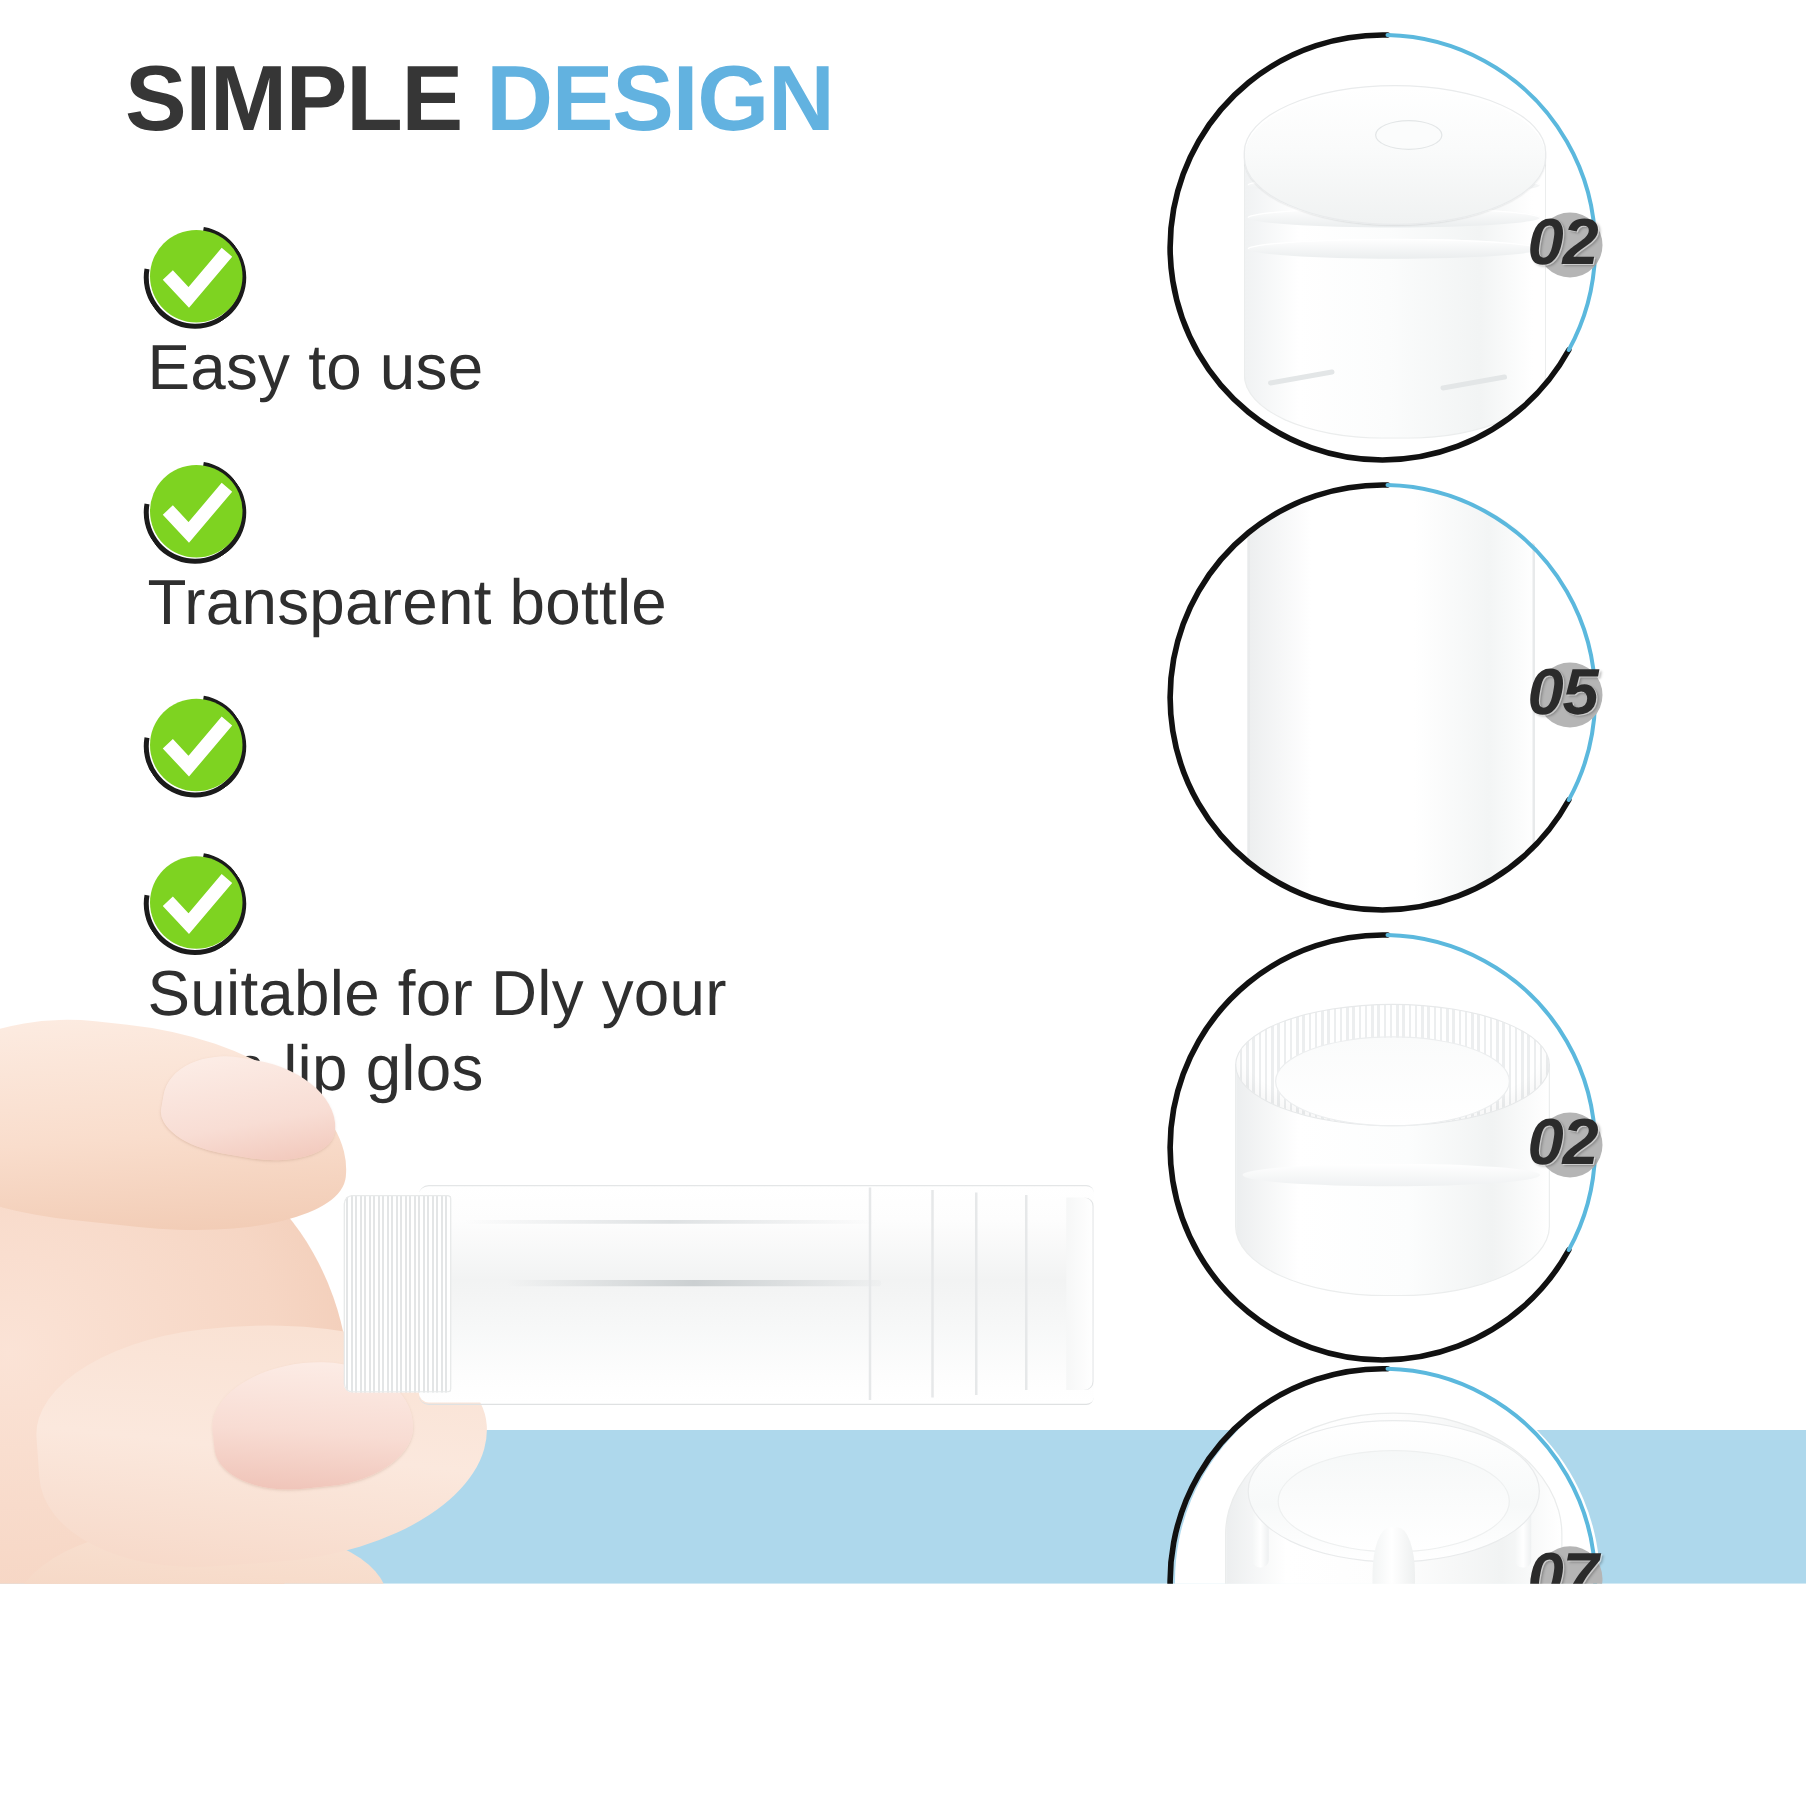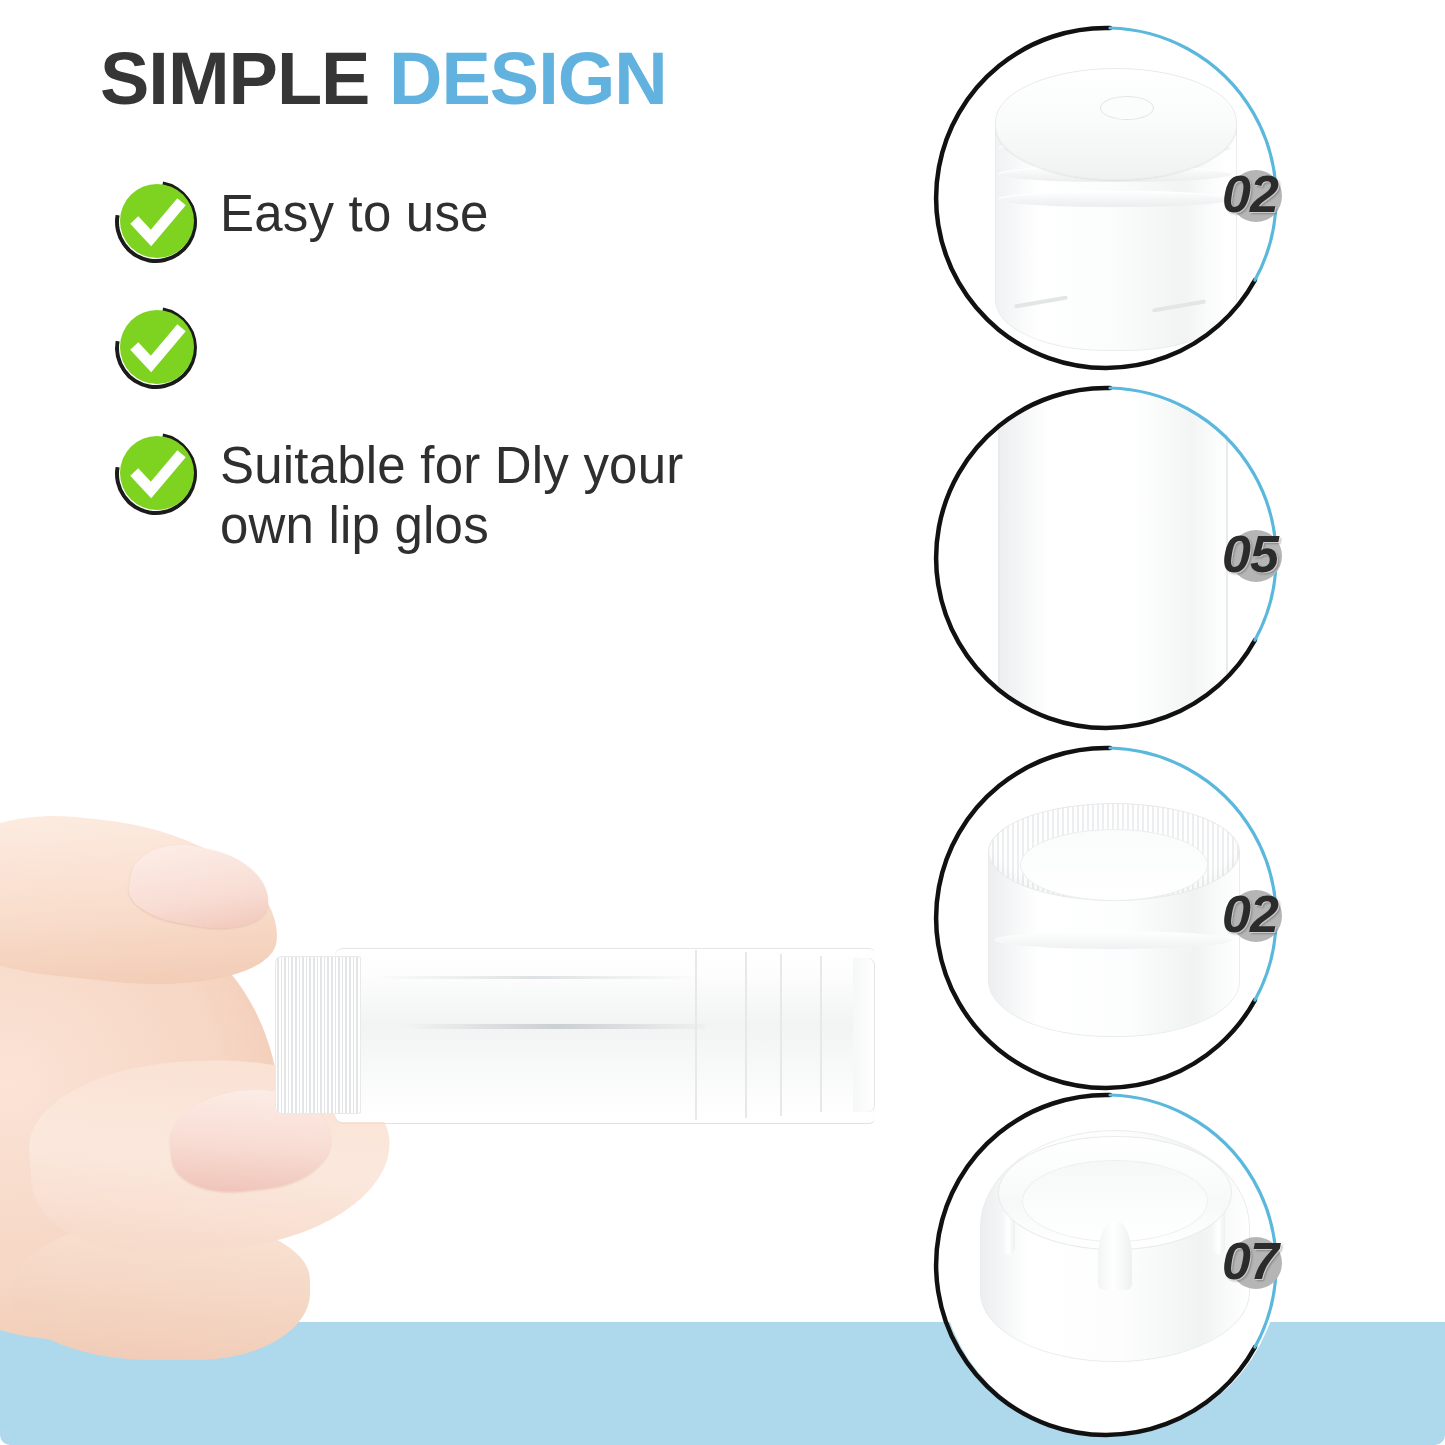--- a/index.html
+++ b/index.html
@@ -3,41 +3,41 @@
 <meta charset="utf-8">
 <style>
   html,body{margin:0;padding:0;}
   body{
     width:1445px;height:1445px;
     background:#ffffff;
     font-family:"Liberation Sans","DejaVu Sans",sans-serif;
     overflow:hidden;
     position:relative;
   }
-  #canvas{position:relative;width:1445px;height:1445px;overflow:hidden;background:#fff;border-radius:10px;}
+  #canvas{position:relative;width:1445px;height:1267px;overflow:hidden;background:#fff;}
 
   
   .blue-band{
     position:absolute;left:0;bottom:0;width:1445px;height:123px;
     background:#aed8ec;
   }
 
   
   .title{
     position:absolute;left:100px;top:42px;
     font-size:74px;font-weight:bold;letter-spacing:-1px;
     line-height:1;white-space:nowrap;
     font-family:"Liberation Sans","DejaVu Sans",sans-serif;
   }
   .title .t-dark{color:#363636;}
   .title .t-blue{color:#62b2e0;}
 
   
   .features{position:absolute;left:118px;top:182px;width:700px;}
-  .feature{display:flex;align-items:flex-start;margin-bottom:46px;}
+  .feature{display:flex;align-items:flex-start;margin-bottom:46px;flex-direction:column;}
   .feature:last-child{margin-bottom:17px;}
   .check-badge{
     position:relative;flex:0 0 auto;
     width:78px;height:78px;margin-right:24px;margin-top:2px;
   }
   .check-badge .ring{
     position:absolute;left:-3px;top:-3px;width:74px;height:74px;
     border:4px solid #1b1b1b;border-radius:50%;
     border-top-color:transparent;
     transform:rotate(-35deg);
@@ -263,20 +263,30 @@
         <span class="ring"></span>
           <span class="disc"></span>
         <svg viewBox="0 0 78 78" aria-hidden="true">
           <path d="M20 40 L33 54 L60 22" fill="none" stroke="#ffffff" stroke-width="11" stroke-linecap="square" stroke-linejoin="miter"></path>
           <path d="M20 40 L33 54 L60 22" fill="none" stroke="#1b1b1b" stroke-width="2.2" stroke-linecap="square" stroke-linejoin="miter" opacity=".0"></path>
         </svg>
       </span>
       <span class="feature-label">Easy to use</span>
     </div>
 
+    <div class="feature">
+      <span class="check-badge">
+        <span class="ring"></span>
+          <span class="disc"></span>
+        <svg viewBox="0 0 78 78" aria-hidden="true">
+          <path d="M20 40 L33 54 L60 22" fill="none" stroke="#ffffff" stroke-width="11" stroke-linecap="square" stroke-linejoin="miter"></path>
+        </svg>
+      </span>
+      <span class="feature-label">Transparent bottle</span>
+    </div>
 
     <div class="feature">
       <span class="check-badge">
         <span class="ring"></span>
           <span class="disc"></span>
         <svg viewBox="0 0 78 78" aria-hidden="true">
           <path d="M20 40 L33 54 L60 22" fill="none" stroke="#ffffff" stroke-width="11" stroke-linecap="square" stroke-linejoin="miter"></path>
         </svg>
       </span>
     </div>

